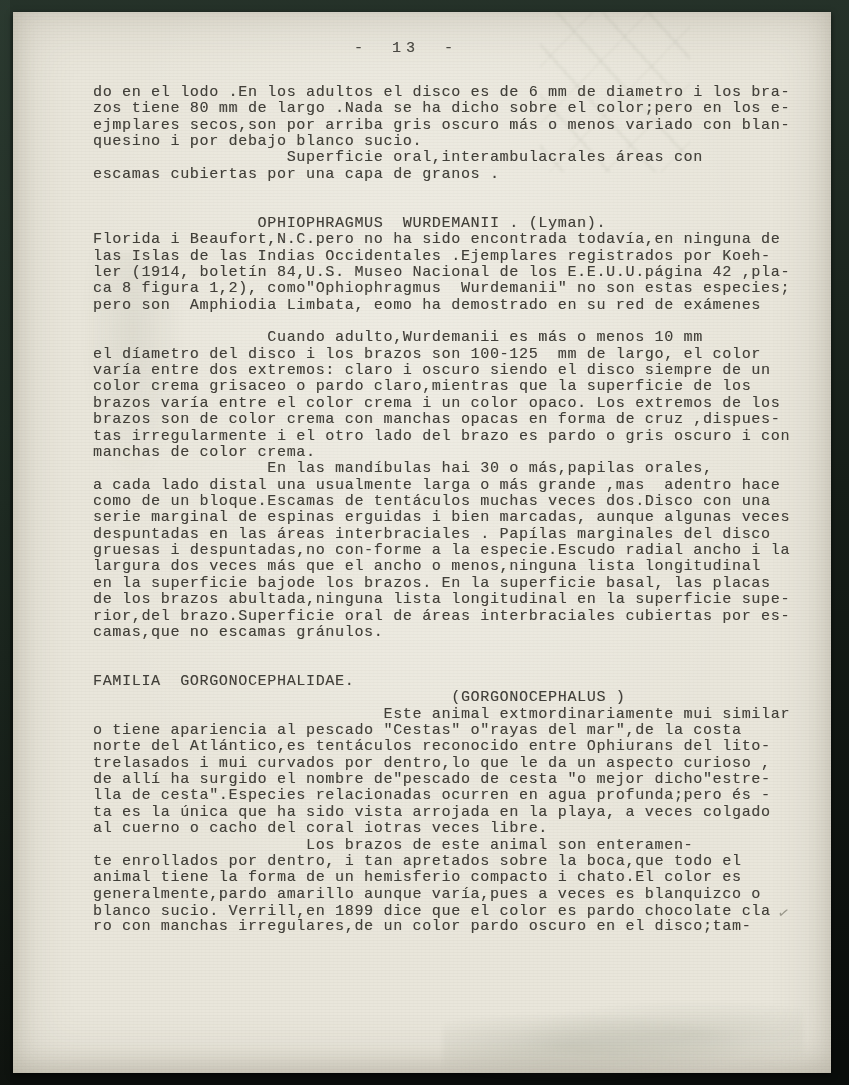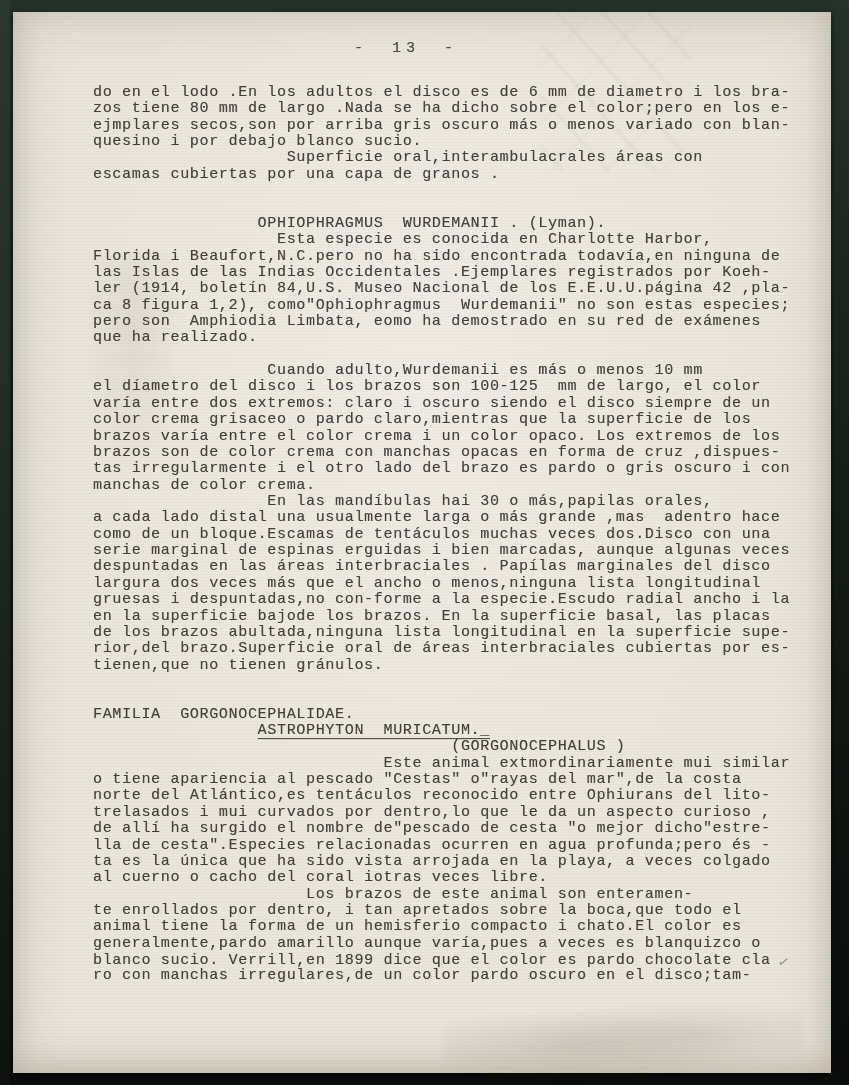--- a/index.html
+++ b/index.html
@@ -92,51 +92,48 @@
   <div class="body-text">
       <div class="line">do en el lodo .En los adultos el disco es de 6 mm de diametro i los bra-</div>
       <div class="line">zos tiene 80 mm de largo .Nada se ha dicho sobre el color;pero en los e-</div>
       <div class="line">ejmplares secos,son por arriba gris oscuro más o menos variado con blan-</div>
       <div class="line">quesino i por debajo blanco sucio.</div>
       <div class="line">                    Superficie oral,interambulacrales áreas con</div>
       <div class="line">escamas cubiertas por una capa de granos .</div>
       <div class="line"> </div>
       <div class="line"> </div>
       <div class="line">                 OPHIOPHRAGMUS  WURDEMANII . (Lyman).</div>
-      <div class="line">                   Esta especie es conocida en Charlotte Harbor,</div>
       <div class="line">Florida i Beaufort,N.C.pero no ha sido encontrada todavía,en ninguna de</div>
       <div class="line">las Islas de las Indias Occidentales .Ejemplares registrados por Koeh-</div>
       <div class="line">ler (1914, boletín 84,U.S. Museo Nacional de los E.E.U.U.página 42 ,pla-</div>
       <div class="line">ca 8 figura 1,2), como"Ophiophragmus  Wurdemanii" no son estas especies;</div>
       <div class="line">pero son  Amphiodia Limbata, eomo ha demostrado en su red de exámenes</div>
-      <div class="line">que ha realizado.</div>
       <div class="line"> </div>
       <div class="line">                  Cuando adulto,Wurdemanii es más o menos 10 mm</div>
       <div class="line">el díametro del disco i los brazos son 100-125  mm de largo, el color</div>
       <div class="line">varía entre dos extremos: claro i oscuro siendo el disco siempre de un</div>
       <div class="line">color crema grisaceo o pardo claro,mientras que la superficie de los</div>
       <div class="line">brazos varía entre el color crema i un color opaco. Los extremos de los</div>
       <div class="line">brazos son de color crema con manchas opacas en forma de cruz ,dispues-</div>
       <div class="line">tas irregularmente i el otro lado del brazo es pardo o gris oscuro i con</div>
       <div class="line">manchas de color crema.</div>
       <div class="line">                  En las mandíbulas hai 30 o más,papilas orales,</div>
       <div class="line">a cada lado distal una usualmente larga o más grande ,mas  adentro hace</div>
       <div class="line">como de un bloque.Escamas de tentáculos muchas veces dos.Disco con una</div>
       <div class="line">serie marginal de espinas erguidas i bien marcadas, aunque algunas veces</div>
       <div class="line">despuntadas en las áreas interbraciales . Papílas marginales del disco</div>
+      <div class="line">gruesas i despuntadas,no con-forme a la especie.Escudo radial ancho i la</div>
       <div class="line">largura dos veces más que el ancho o menos,ninguna lista longitudinal</div>
-      <div class="line">gruesas i despuntadas,no con-forme a la especie.Escudo radial ancho i la</div>
       <div class="line">en la superficie bajode los brazos. En la superficie basal, las placas</div>
       <div class="line">de los brazos abultada,ninguna lista longitudinal en la superficie supe-</div>
       <div class="line">rior,del brazo.Superficie oral de áreas interbraciales cubiertas por es-</div>
-      <div class="line">tienen,que no tienen gránulos.</div>
+      <div class="line">camas,que no escamas gránulos.</div>
       <div class="line"> </div>
       <div class="line"> </div>
       <div class="line">FAMILIA  GORGONOCEPHALIDAE.</div>
-      <div class="line">                 <span class="u">ASTROPHYTON  MURICATUM._</span></div>
       <div class="line">                                     (GORGONOCEPHALUS )</div>
       <div class="line">                              Este animal extmordinariamente mui similar</div>
       <div class="line">o tiene apariencia al pescado "Cestas" o"rayas del mar",de la costa</div>
       <div class="line">norte del Atlántico,es tentáculos reconocido entre Ophiurans del lito-</div>
       <div class="line">trelasados i mui curvados por dentro,lo que le da un aspecto curioso ,</div>
       <div class="line">de allí ha surgido el nombre de"pescado de cesta "o mejor dicho"estre-</div>
       <div class="line">lla de cesta".Especies relacionadas ocurren en agua profunda;pero és -</div>
       <div class="line">ta es la única que ha sido vista arrojada en la playa, a veces colgado</div>
       <div class="line">al cuerno o cacho del coral iotras veces libre.</div>
       <div class="line">                      Los brazos de este animal son enteramen-</div>

